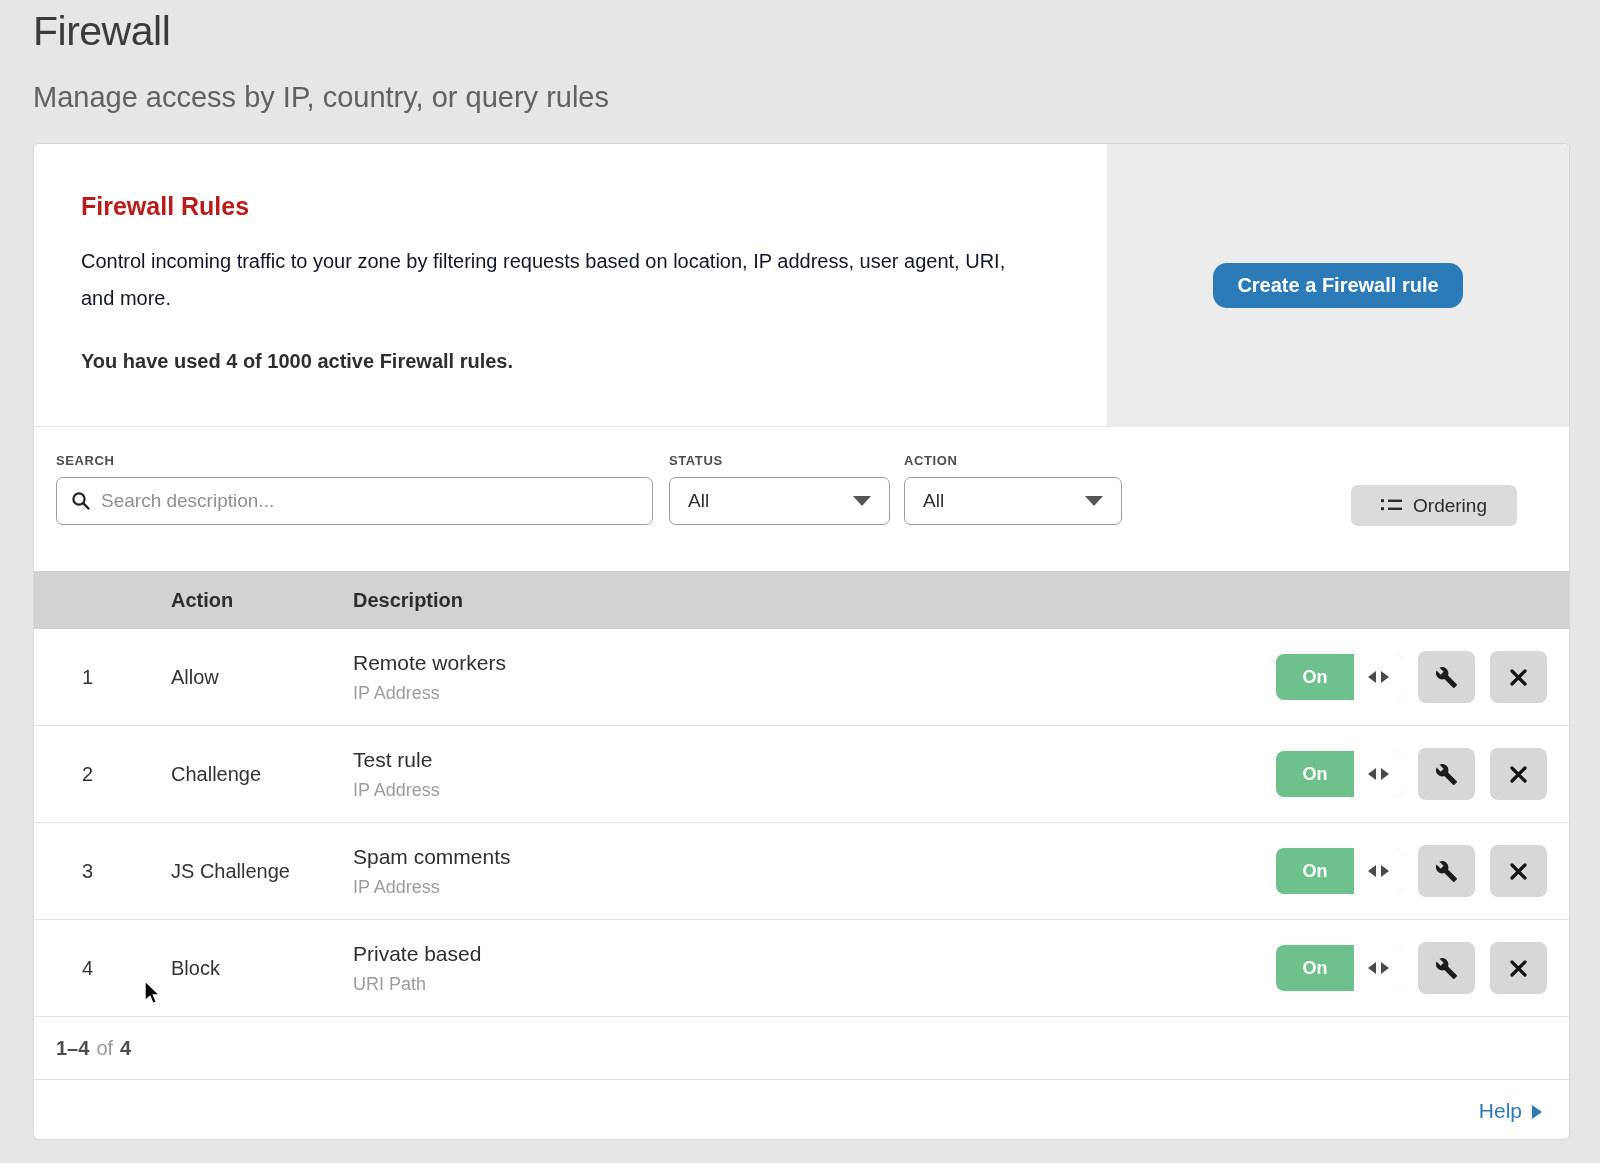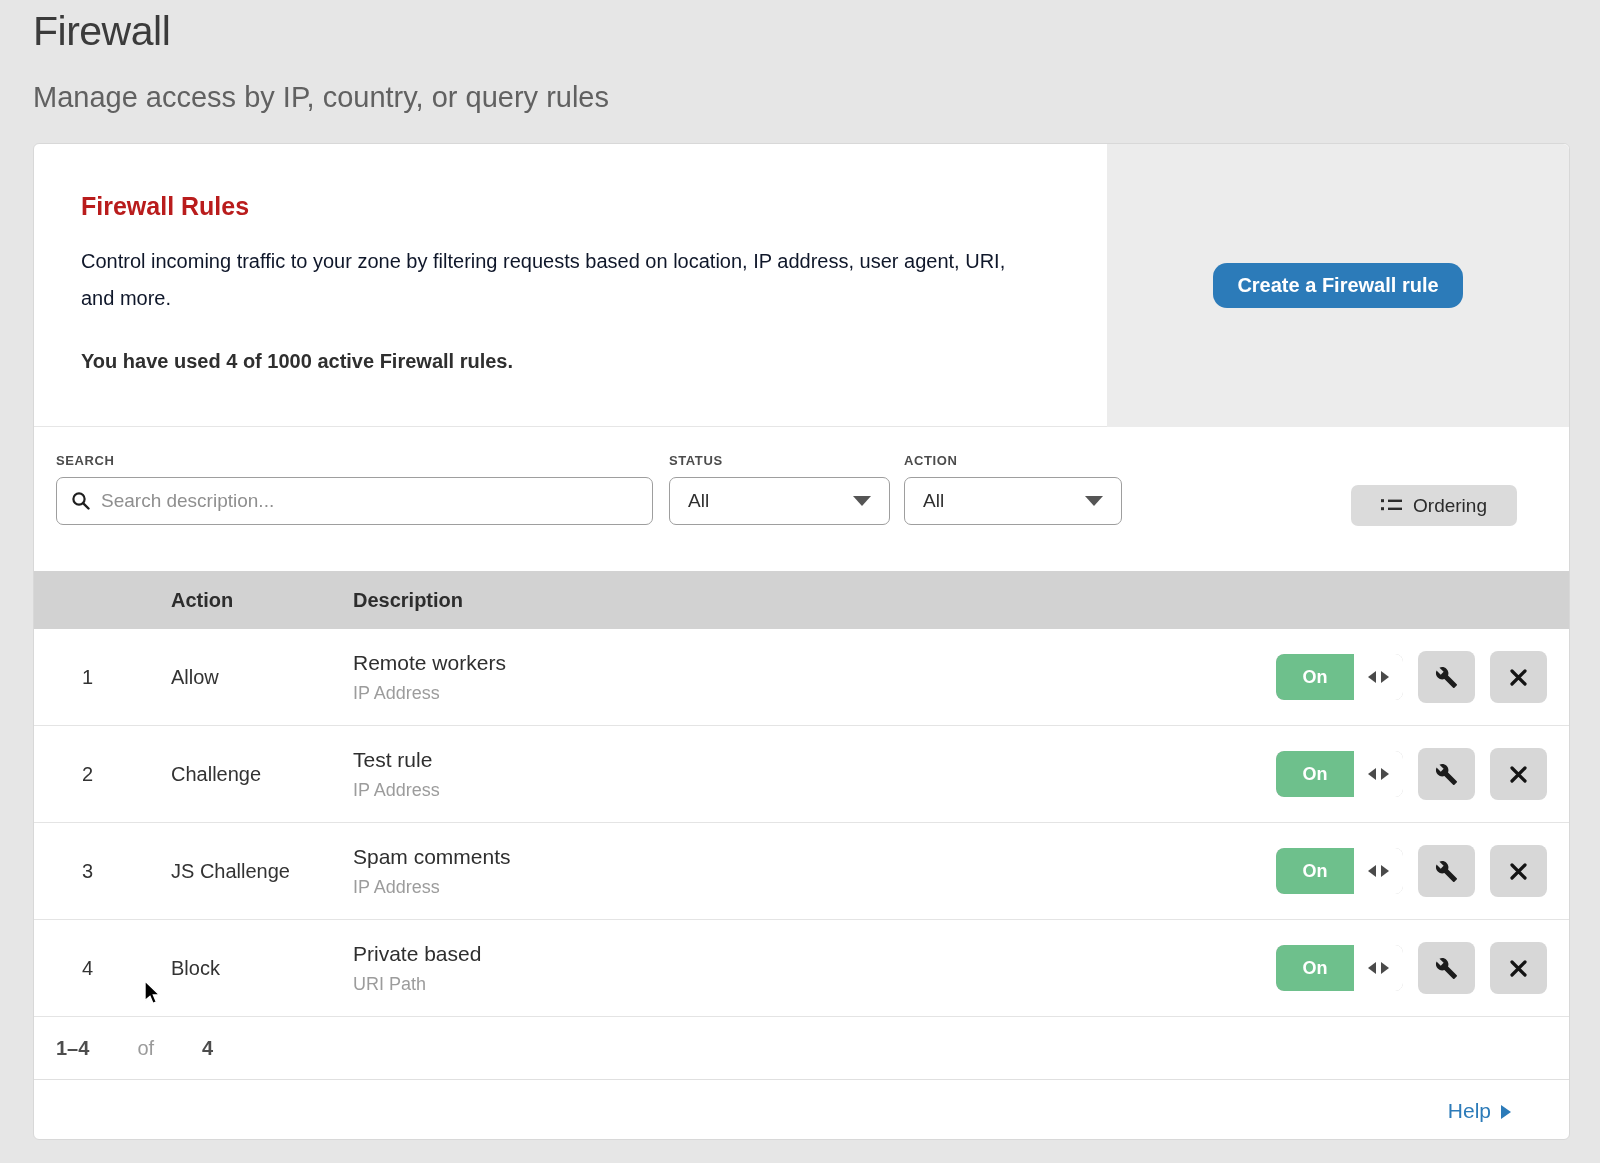--- a/index.html
+++ b/index.html
@@ -102,24 +102,24 @@
   .tri-right { width:0; height:0; border-top:6px solid transparent; border-bottom:6px solid transparent; border-left:8px solid #4a4a4a; }
 
   .icon-btn {
     width:57px; height:52px; background:#d7d7d7; border:none; border-radius:8px;
     display:flex; align-items:center; justify-content:center; cursor:pointer;
   }
   .gap-a { margin-left:15px; } .gap-b { margin-left:15px; }
 
   
   .pagination { height:63px; display:flex; align-items:center; padding-left:22px;
-                border-bottom:1px solid #e0e0e0; font-size:20px;gap:41px; }
+                border-bottom:1px solid #e0e0e0; font-size:20px; }
   .pg-range,.pg-total { color:#4d4d4d; font-weight:700; }
   .pg-of { color:#9a9a9a; margin:0 7px; font-weight:400; }
-  .card-footer { height:62px; display:flex; align-items:center; justify-content:flex-end; padding-right:58px; }
+  .card-footer { height:62px; display:flex; align-items:center; justify-content:flex-end; padding-right:27px; }
   .help-link { display:flex; align-items:center; gap:10px; color:#2c7bb9; font-size:21px; cursor:pointer; text-decoration:none; }
   .help-arrow { width:0; height:0; border-top:7px solid transparent; border-bottom:7px solid transparent; border-left:10px solid #2c7bb9; margin-top:2px; }
 
   .cursor { position:absolute; left:143px; top:980px; z-index:10; pointer-events:none; }
 </style>
 </head>
 <body>
 
 <div class="page-header">
   <div class="page-title">Firewall</div>

